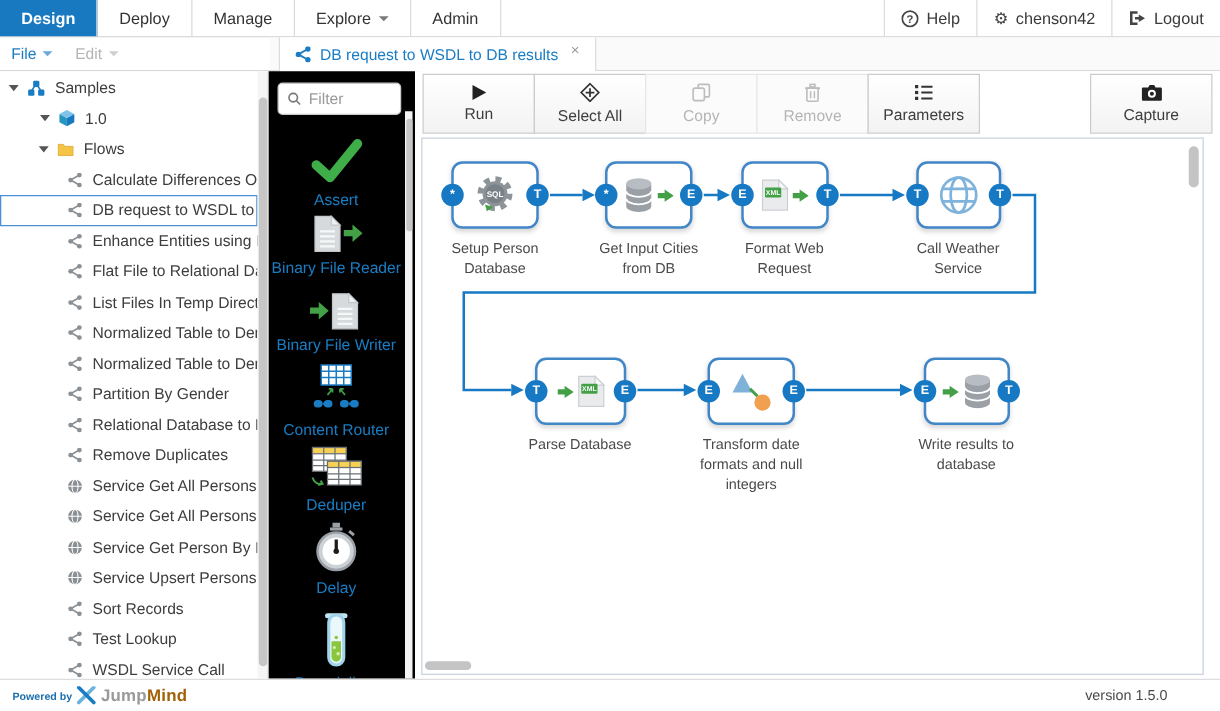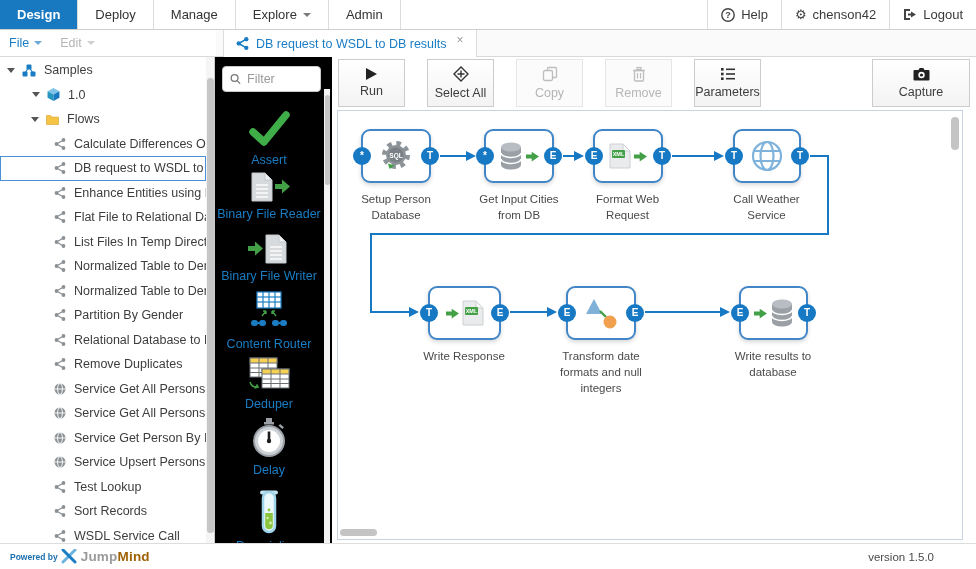--- a/index.html
+++ b/index.html
@@ -43,21 +43,21 @@
   .filter-box input { border: none; outline: none; width: 66px; font-size: 12.5px; color: #444; font-family: "Liberation Sans", sans-serif; background: transparent; }
   .filter-box input::placeholder { color: #9a9a9a; }
   .p-item { position: absolute; left: 0; width: 108px; text-align: center; cursor: grab; }
   .p-icon { display: flex; align-items: center; justify-content: center; }
   .p-label { color: #1a7dc4; font-size: 12.5px; margin-top: 4px; white-space: nowrap; }
   .pal-track { position: absolute; left: 109px; top: 32px; bottom: 0; width: 6px; background: #f3f3f3; }
   .pal-thumb { position: absolute; left: 0.5px; top: 6px; width: 5px; height: 90px; background: #c6c6c6; border-radius: 3px; cursor: pointer; }
 
   
   .canvas-panel { position: absolute; left: 337px; top: 57px; right: 0; bottom: 26px; background: #fff; }
-  .tbtn { position: absolute; top: 2px; height: 48px; width: 67px; border: 1px solid #ccc; background: linear-gradient(#ffffff, #f3f3f3); display: flex; flex-direction: column; align-items: center; justify-content: center; gap: 4px; font-size: 12.5px; color: #3d3d3d; cursor: pointer; }
+  .tbtn { position: absolute; top: 2px; height: 48px; width: 90px; border: 1px solid #ccc; background: linear-gradient(#ffffff, #f3f3f3); display: flex; flex-direction: column; align-items: center; justify-content: center; gap: 4px; font-size: 12.5px; color: #3d3d3d; cursor: pointer; }
   .tbtn.disabled { border-color: #e6e6e6; background: #fbfbfb; color: #b5b5b5; cursor: default; }
   .run-tri { width: 0; height: 0; border-left: 11px solid #222; border-top: 6.5px solid transparent; border-bottom: 6.5px solid transparent; }
 
   .canvas { position: absolute; left: 0; top: 53px; width: 626px; bottom: 3px; border: 1px solid #c7d3df; background: #fff; }
   .links { position: absolute; left: 0; top: 0; width: 100%; height: 100%; pointer-events: none; }
   .node { position: absolute; width: 70px; height: 54px; background: #fff; border: 2px solid #4186c6; border-radius: 9px; box-shadow: 0 2px 4px rgba(0,0,0,.16); display: flex; align-items: center; justify-content: center; gap: 3px; cursor: move; }
   .port { position: absolute; width: 18px; height: 18px; border-radius: 50%; background: #1779c4; color: #fff; font-size: 10px; font-weight: bold; display: flex; align-items: center; justify-content: center; top: 50%; transform: translateY(-50%); line-height: 18px; cursor: crosshair; }
   .port.pl { left: -10px; } .port.pr { right: -10px; }
   .nlabel { position: absolute; font-size: 11.5px; color: #4a4a4a; text-align: center; line-height: 1.4; }
   .cv-track { position: absolute; right: 2px; top: 2px; bottom: 2px; width: 9px; }
@@ -328,32 +328,32 @@
         </div>
       <div class="trow lvl3">
           <span class="ticon">
             <svg width="12" height="12" viewBox="0 0 12 12">
               <path d="M2.5 6 L9.5 2 M2.5 6 L9.5 10" stroke="#8b9095" stroke-width="1.3" fill="none"></path>
               <circle cx="9.5" cy="2" r="1.9" fill="#8b9095"></circle>
               <circle cx="9.5" cy="10" r="1.9" fill="#8b9095"></circle>
               <circle cx="2.5" cy="6" r="1.9" fill="#8b9095"></circle>
             </svg>
           </span>
+          <span>Sort Records</span>
+        </div>
+      <div class="trow lvl3">
+          <span class="ticon">
+            <svg width="12" height="12" viewBox="0 0 12 12">
+              <path d="M2.5 6 L9.5 2 M2.5 6 L9.5 10" stroke="#8b9095" stroke-width="1.3" fill="none"></path>
+              <circle cx="9.5" cy="2" r="1.9" fill="#8b9095"></circle>
+              <circle cx="9.5" cy="10" r="1.9" fill="#8b9095"></circle>
+              <circle cx="2.5" cy="6" r="1.9" fill="#8b9095"></circle>
+            </svg>
+          </span>
           <span>Test Lookup</span>
-        </div>
-      <div class="trow lvl3">
-          <span class="ticon">
-            <svg width="12" height="12" viewBox="0 0 12 12">
-              <path d="M2.5 6 L9.5 2 M2.5 6 L9.5 10" stroke="#8b9095" stroke-width="1.3" fill="none"></path>
-              <circle cx="9.5" cy="2" r="1.9" fill="#8b9095"></circle>
-              <circle cx="9.5" cy="10" r="1.9" fill="#8b9095"></circle>
-              <circle cx="2.5" cy="6" r="1.9" fill="#8b9095"></circle>
-            </svg>
-          </span>
-          <span>Sort Records</span>
         </div>
       <div class="trow lvl3">
           <span class="ticon">
             <svg width="12" height="12" viewBox="0 0 12 12">
               <path d="M2.5 6 L9.5 2 M2.5 6 L9.5 10" stroke="#8b9095" stroke-width="1.3" fill="none"></path>
               <circle cx="9.5" cy="2" r="1.9" fill="#8b9095"></circle>
               <circle cx="9.5" cy="10" r="1.9" fill="#8b9095"></circle>
               <circle cx="2.5" cy="6" r="1.9" fill="#8b9095"></circle>
             </svg>
           </span>
@@ -648,21 +648,21 @@
             <ellipse cx="12" cy="5" rx="10" ry="4.5" fill="#b7bdc2"></ellipse>
             <path d="M2 11 a10 4.5 0 0 0 20 0 M2 17 a10 4.5 0 0 0 20 0" stroke="#fff" stroke-width="1.5" fill="none"></path>
           </svg>
         <span class="port pr">T</span>
       </div>
 
       <div class="nlabel" style="left:8px;top:80px;width:100px">Setup Person Database</div>
       <div class="nlabel" style="left:131px;top:80px;width:100px">Get Input Cities from DB</div>
       <div class="nlabel" style="left:242px;top:80px;width:95px">Format Web Request</div>
       <div class="nlabel" style="left:381px;top:80px;width:95px">Call Weather Service</div>
-      <div class="nlabel" style="left:66px;top:237px;width:120px">Write Response</div>
+      <div class="nlabel" style="left:66px;top:237px;width:120px">Parse Database</div>
       <div class="nlabel" style="left:207px;top:237px;width:112px">Transform date formats and null integers</div>
       <div class="nlabel" style="left:385px;top:237px;width:100px">Write results to database</div>
 
       <div class="cv-track">
           <div class="cv-thumb"></div>
         </div>
       <div class="ch-thumb"></div>
     </div>
   </section>
 

